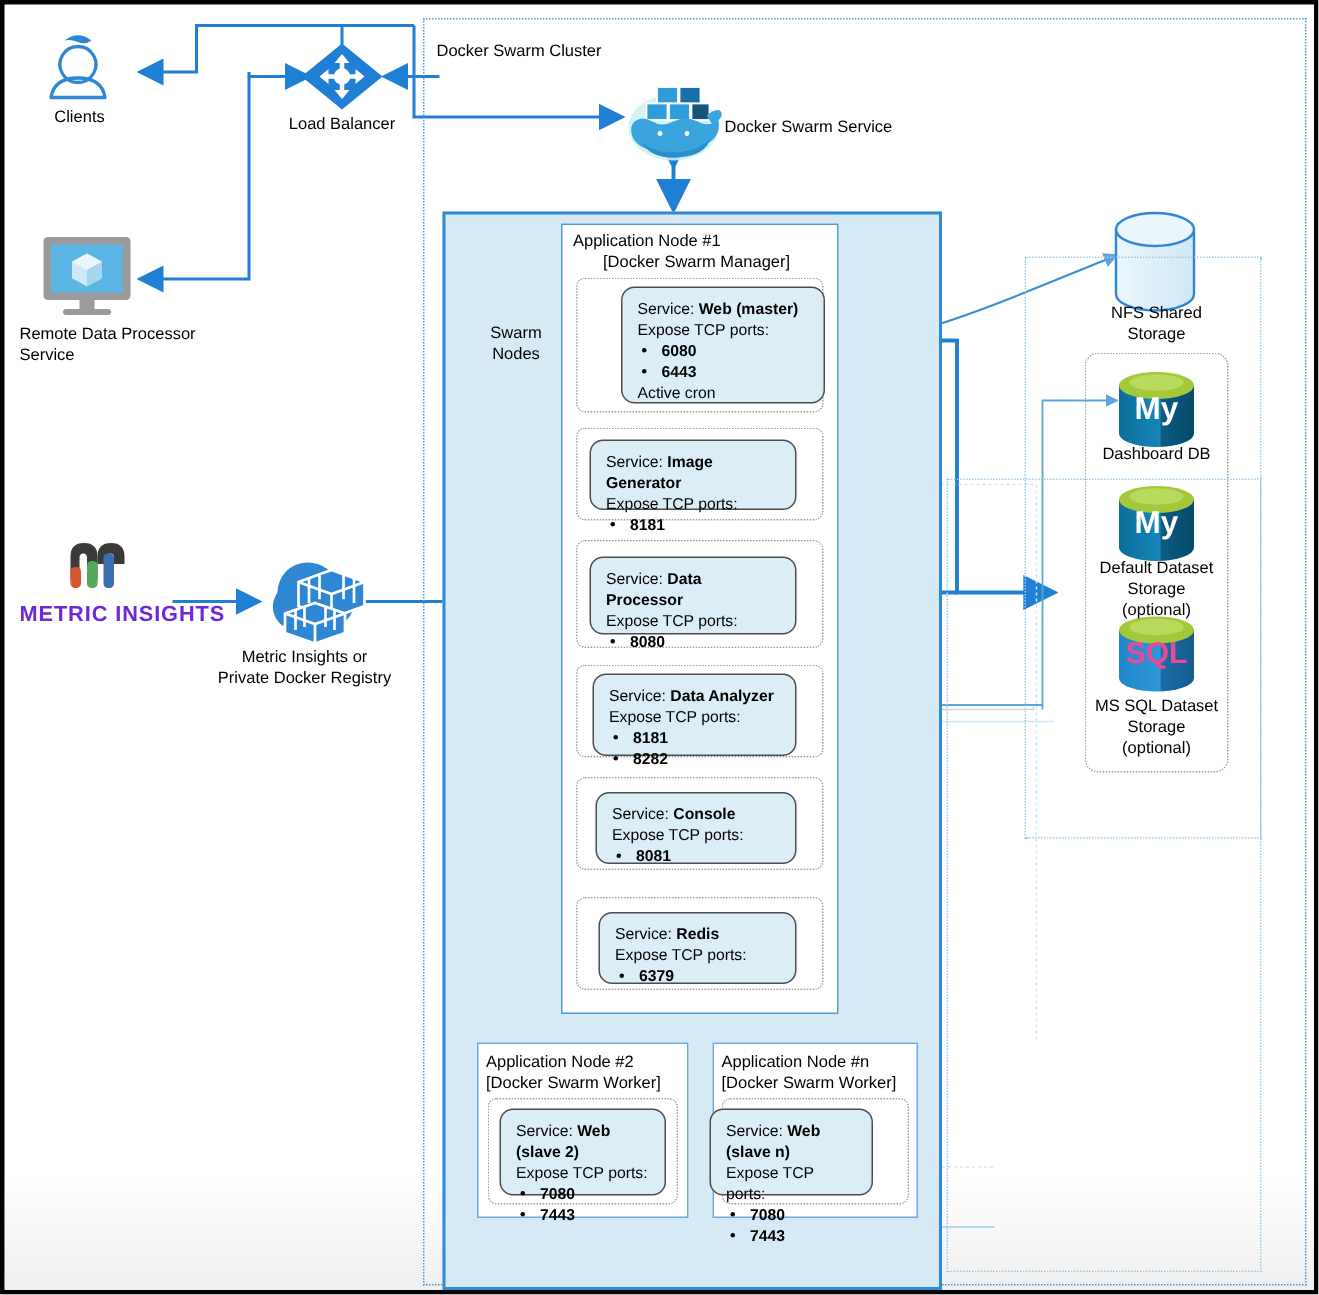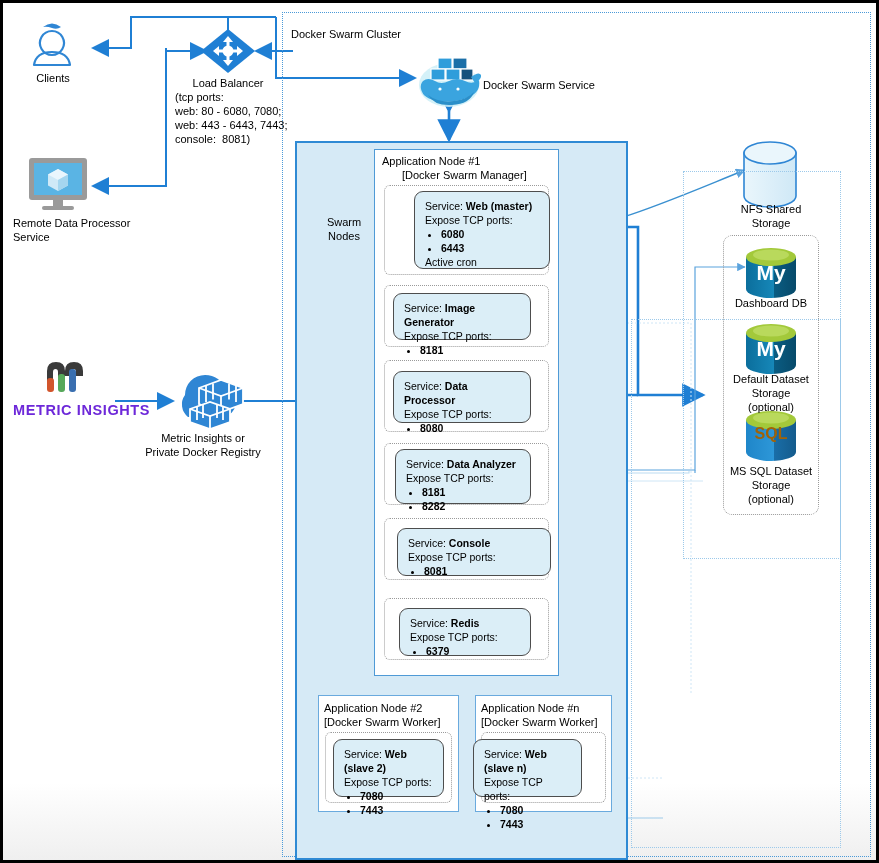--- a/index.html
+++ b/index.html
@@ -288,21 +288,21 @@
         <span>Service: </span><b>Data Analyzer</b>
       </div>
       <div>Expose TCP ports:</div>
       <ul>
         <li>8181</li>
         <li>8282</li>
       </ul>
     </div>
 
     <div class="dotwrap" style="left:381px;top:515px;width:165px;height:62px;"></div>
-    <div class="svcbox" style="left:394px;top:525px;width:154px;height:48px;">
+    <div class="svcbox" style="left:394px;top:525px;width:134px;height:48px;">
       <div>
         <span>Service: </span><b>Console</b>
       </div>
       <div>Expose TCP ports:</div>
       <ul>
         <li>8081</li>
       </ul>
     </div>
 
     <div class="dotwrap" style="left:381px;top:595px;width:165px;height:62px;"></div>
@@ -346,24 +346,20 @@
       </ul>
     </div>
 
     <div class="dbwrap" style="left:720px;top:232px;width:96px;height:280px;"></div>
 
     <div class="lbl" style="left:288px;top:24px;"><span>Docker Swarm Cluster</span></div>
 
     <div class="lbl ctr" style="left:14px;top:68px;width:72px;"><span>Clients</span></div>
 
     <div class="lbl ctr" style="left:178px;top:73px;width:94px;"><span>Load Balancer</span></div>
-    <div class="lbl" style="left:172px;top:87px;"><span>(tcp ports:
-web: 80 - 6080, 7080;
-web: 443 - 6443, 7443;
-console:  8081)</span></div>
 
     <div class="lbl" style="left:10px;top:213px;"><span>Remote Data Processor
 Service</span></div>
 
     <div class="lbl" style="left:10px;top:398px;font-size:14.5px;font-weight:bold;letter-spacing:0.6px;color:#6d28d9;"><span>METRIC INSIGHTS</span></div>
 
     <div class="lbl ctr" style="left:130px;top:428px;width:140px;"><span>Metric Insights or
 Private Docker Registry</span></div>
 
     <div class="lbl" style="left:480px;top:75px;"><span>Docker Swarm Service</span></div>
@@ -383,18 +379,18 @@
     <div class="lbl ctr" style="left:712px;top:461px;width:112px;"><span>MS SQL Dataset
 Storage
 (optional)</span></div>
 
     <div style="position:absolute;left:743px;top:258px;width:50px;text-align:center;color:#fff;font-size:21px;font-weight:bold;font-family:'Liberation Sans',sans-serif;">
       <span>My</span>
     </div>
     <div style="position:absolute;left:743px;top:334px;width:50px;text-align:center;color:#fff;font-size:21px;font-weight:bold;font-family:'Liberation Sans',sans-serif;">
       <span>My</span>
     </div>
-    <div style="position:absolute;left:743px;top:422px;width:50px;text-align:center;color:#a16207;font-size:16px;font-weight:bold;font-family:'Liberation Sans',sans-serif;">
+    <div style="position:absolute;left:743px;top:422px;width:50px;text-align:center;color:#ec4899;font-size:20px;font-weight:bold;font-family:'Liberation Sans',sans-serif;">
       <span>SQL</span>
     </div>
 
   </div>
 </div>
 
 </body></html>

